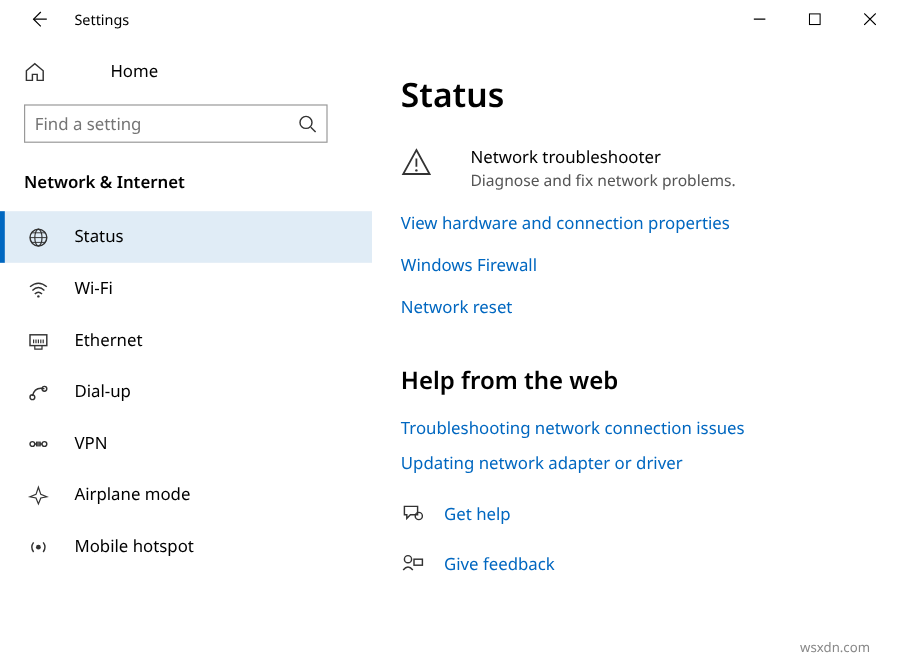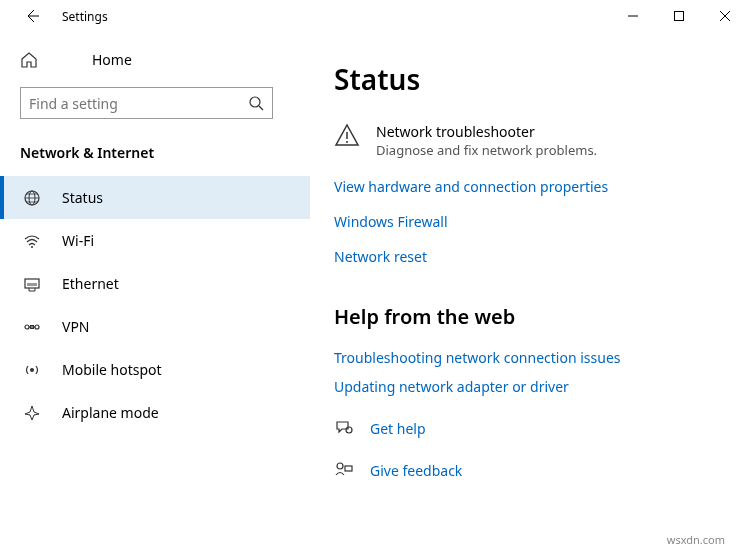--- a/index.html
+++ b/index.html
@@ -17,21 +17,21 @@
 .search-box { margin: 8px 37px 18px 20px; height: 32px; border: 1px solid #999; display: flex; align-items: center; padding: 0 8px; }
 .search-box input { border: none; outline: none; flex: 1; font-size: 14px; background: transparent; }
 .search-box .search-icon { color: #333; }
 .section-header { font-size: 14px; font-weight: 600; padding: 6px 20px 14px 20px; }
 .nav-item { display: flex; align-items: center; padding: 12px 20px 12px 22px; cursor: pointer; position: relative; font-size: 14px; }
 .nav-item.active { background: #e0ecf6; }
 .nav-item.active::before { content: ""; position: absolute; left: 0; top: 0; bottom: 0; width: 4px; background: #0067c0; }
 .nav-item .icon { width: 20px; margin-right: 20px; color: #333; display: flex; align-items: center; justify-content: center; }
 .main { flex: 1; padding: 28px 0 0 24px; overflow-y: auto; }
 .page-title { font-size: 28px; font-weight: 600; margin-bottom: 24px; }
-.troubleshooter { display: flex; gap: 16px; margin-bottom: 18px; }
+.troubleshooter { display: flex; gap: 32px; margin-bottom: 18px; }
 .troubleshooter .warn-icon { width: 26px; }
 .troubleshooter .tt-title { font-size: 14px; }
 .troubleshooter .tt-desc { font-size: 13px; color: #555; }
 .link { color: #0067c0; font-size: 14px; display: block; margin-bottom: 16px; cursor: pointer; }
 .help-header { font-size: 20px; font-weight: 600; margin-top: 37px; margin-bottom: 18px; }
 .help-link { color: #0067c0; font-size: 14px; display: block; margin-bottom: 10px; cursor: pointer; }
 .footer-row { display: flex; align-items: center; gap: 16px; margin-top: 22px; }
 .footer-row .icon { width: 20px; color: #333; }
 .footer-row .label { color: #0067c0; font-size: 14px; cursor: pointer; }
 .watermark { position: absolute; bottom: 4px; right: 23px; font-size: 11px; color: #888; }
@@ -113,44 +113,54 @@
             <rect x="2" y="4" width="14" height="9" stroke="#333" fill="none" stroke-width="1.2"></rect>
             <path d="M5 8 V11 M7 8 V11 M9 8 V11 M11 8 V11 M13 8 V11" stroke="#333" stroke-width="1"></path>
             <path d="M6 13 V16 H12 V13" stroke="#333" fill="none" stroke-width="1"></path>
           </svg>
       </span>
       <span>Ethernet</span>
     </div>
     <div class="nav-item">
       <span class="icon">
         <svg width="18" height="18" viewBox="0 0 18 18">
+            <path d="M4 12 Q6 4 14 6" stroke="#333" fill="none" stroke-width="1.2"></path>
+            <circle cx="4" cy="13" r="2" stroke="#333" fill="none" stroke-width="1.2"></circle>
+            <circle cx="14" cy="6" r="2" stroke="#333" fill="none" stroke-width="1.2"></circle>
+          </svg>
+      </span>
+      <span>Dial-up</span>
+    </div>
+    <div class="nav-item">
+      <span class="icon">
+        <svg width="18" height="18" viewBox="0 0 18 18">
             <circle cx="4" cy="9" r="2" stroke="#333" fill="none" stroke-width="1.2"></circle>
             <circle cx="14" cy="9" r="2" stroke="#333" fill="none" stroke-width="1.2"></circle>
             <path d="M6 9 H12" stroke="#333" stroke-width="1.2"></path>
             <rect x="7.5" y="7.5" width="3" height="3" stroke="#333" fill="none" stroke-width="1"></rect>
           </svg>
       </span>
       <span>VPN</span>
     </div>
     <div class="nav-item">
       <span class="icon">
         <svg width="18" height="18" viewBox="0 0 18 18">
+            <path d="M9 2 L11 8 L16 10 L11 11 L9 16 L7 11 L2 10 L7 8 Z" stroke="#333" fill="none" stroke-width="1"></path>
+          </svg>
+      </span>
+      <span>Airplane mode</span>
+    </div>
+    <div class="nav-item">
+      <span class="icon">
+        <svg width="18" height="18" viewBox="0 0 18 18">
             <path d="M5 5 Q2 9 5 13 M13 5 Q16 9 13 13" stroke="#333" fill="none" stroke-width="1.2"></path>
             <circle cx="9" cy="9" r="2" fill="#333"></circle>
           </svg>
       </span>
       <span>Mobile hotspot</span>
-    </div>
-    <div class="nav-item">
-      <span class="icon">
-        <svg width="18" height="18" viewBox="0 0 18 18">
-            <path d="M9 2 L11 8 L16 10 L11 11 L9 16 L7 11 L2 10 L7 8 Z" stroke="#333" fill="none" stroke-width="1"></path>
-          </svg>
-      </span>
-      <span>Airplane mode</span>
     </div>
   </div>
 
   <div class="main">
     <div class="page-title">Status</div>
     <div class="troubleshooter">
       <span class="warn-icon">
         <svg width="26" height="26" viewBox="0 0 26 26">
             <path d="M13 3 L24 23 H2 Z" stroke="#333" fill="none" stroke-width="1.5"></path>
             <path d="M13 10 V17" stroke="#333" stroke-width="1.5"></path>

